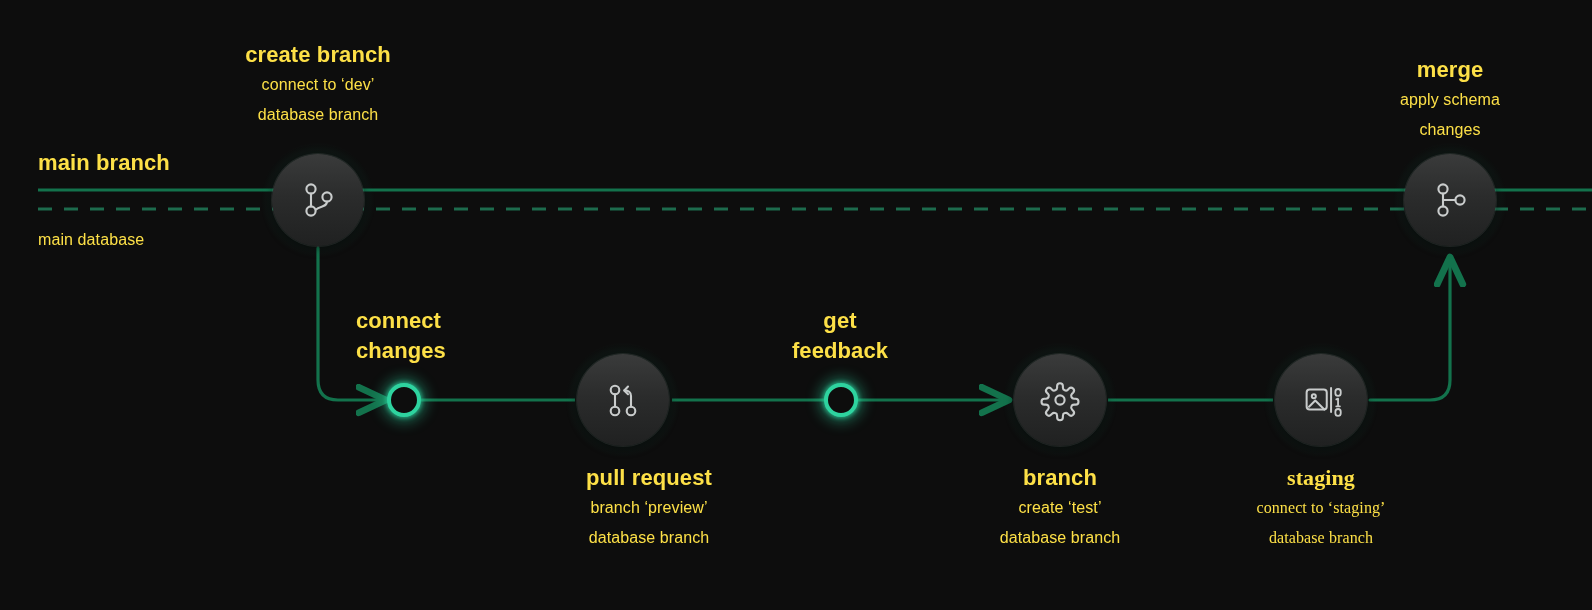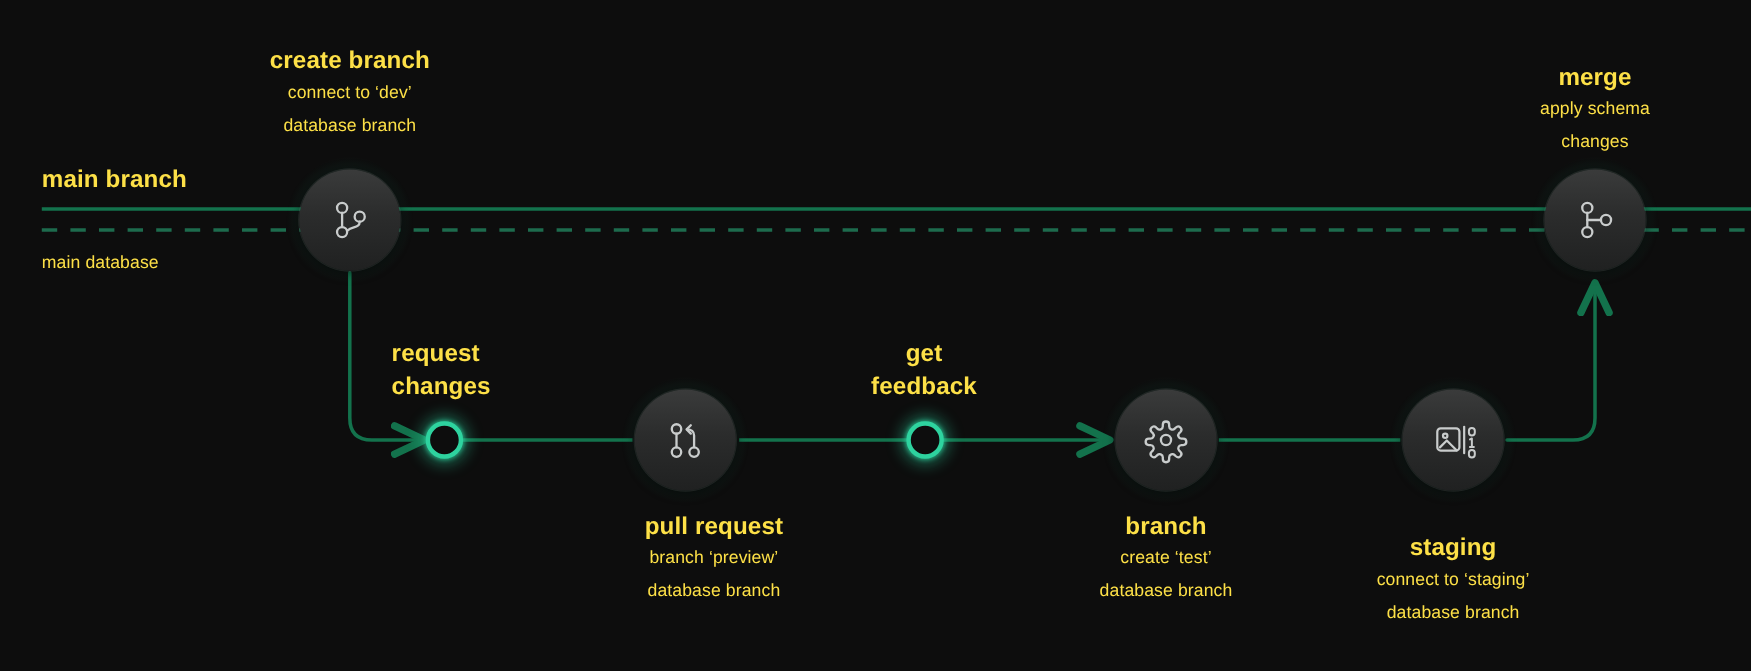--- a/index.html
+++ b/index.html
@@ -150,21 +150,21 @@
         <circle cx="17" cy="13" r="4.6"></circle>
         <circle cx="17" cy="35" r="4.6"></circle>
         <circle cx="34" cy="24" r="4.6"></circle>
         <path d="M17 17.6 L17 30.4"></path>
         <path d="M17 24 L29.4 24"></path>
       </svg>
     </span>
   </div>
 
   <div class="lbl left" style="left:356px;top:306px;">
-    <div class="title">request</div>
+    <div class="title">connect</div>
     <div class="title">changes</div>
   </div>
   <div class="ring" style="left:404px;top:400px;"></div>
 
   <div class="node" style="left:623px;top:400px;">
     <span>
       <svg width="48" height="48" viewBox="0 0 48 48" fill="none" stroke="#c9cccc" stroke-width="2.1" stroke-linecap="round" stroke-linejoin="round">
         <circle cx="16" cy="14" r="4.3"></circle>
         <circle cx="16" cy="35" r="4.3"></circle>
         <circle cx="32" cy="35" r="4.3"></circle>
@@ -206,19 +206,19 @@
         <rect x="9" y="13" width="21" height="21" rx="3.2"></rect>
         <circle cx="16.5" cy="20" r="2.1"></circle>
         <path d="M11.5 31 L18 24.5 L27.5 34"></path>
         <path d="M34.5 11.5 L34.5 36.5"></path>
         <rect x="39" y="12.5" width="5.6" height="7.2" rx="2.8" stroke-width="1.9"></rect>
         <path d="M40 23.4 L41.8 22.6 L41.8 30.6 M39.9 30.6 L43.7 30.6" stroke-width="1.9"></path>
         <rect x="39" y="33.4" width="5.6" height="7.2" rx="2.8" stroke-width="1.9"></rect>
       </svg>
     </span>
   </div>
-  <div class="lbl center" style="left:1321px;top:483px;">
+  <div class="lbl center" style="left:1321px;top:463px;font-family:Liberation Serif, serif;">
     <div class="title">staging</div>
     <div class="sub">connect to ‘staging’</div>
     <div class="sub">database branch</div>
   </div>
 
 </div>
 
 </body></html>

